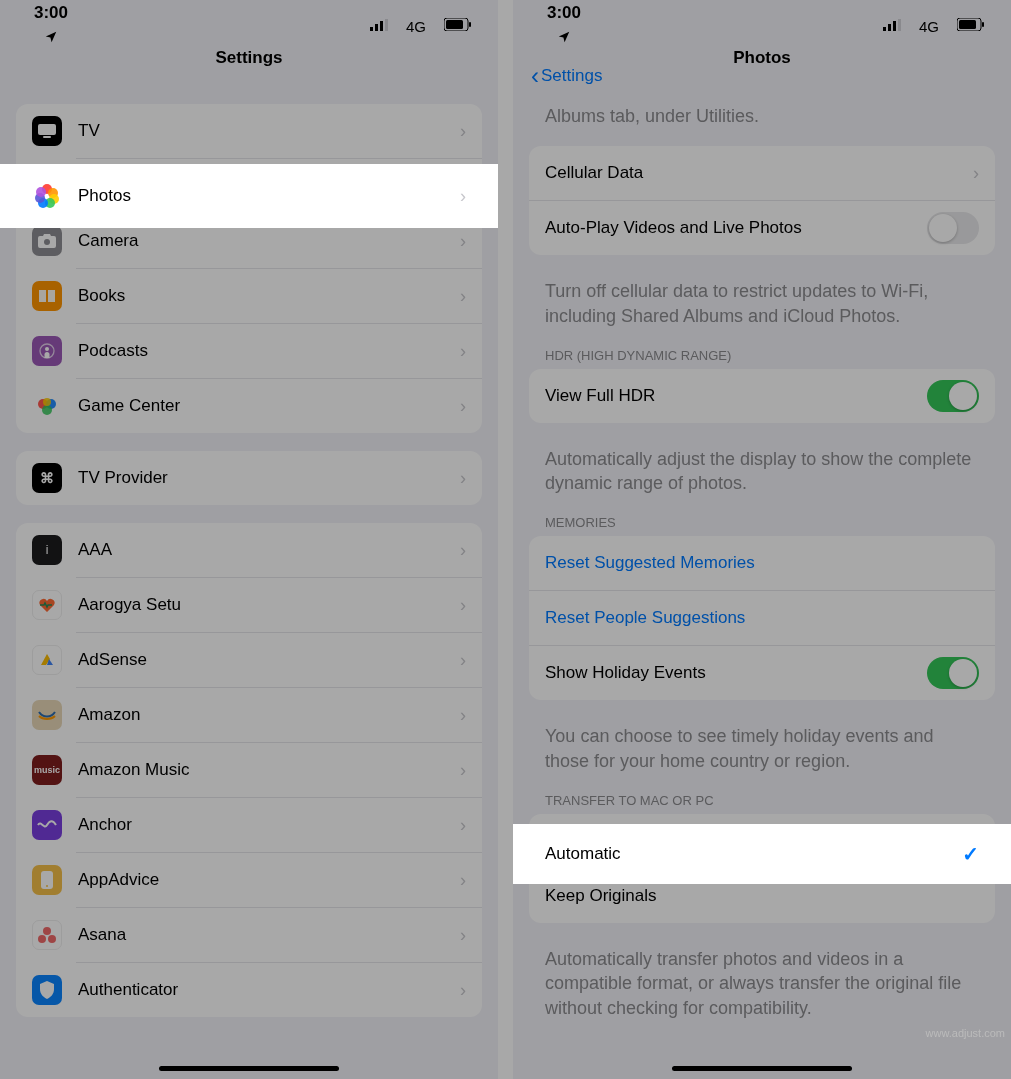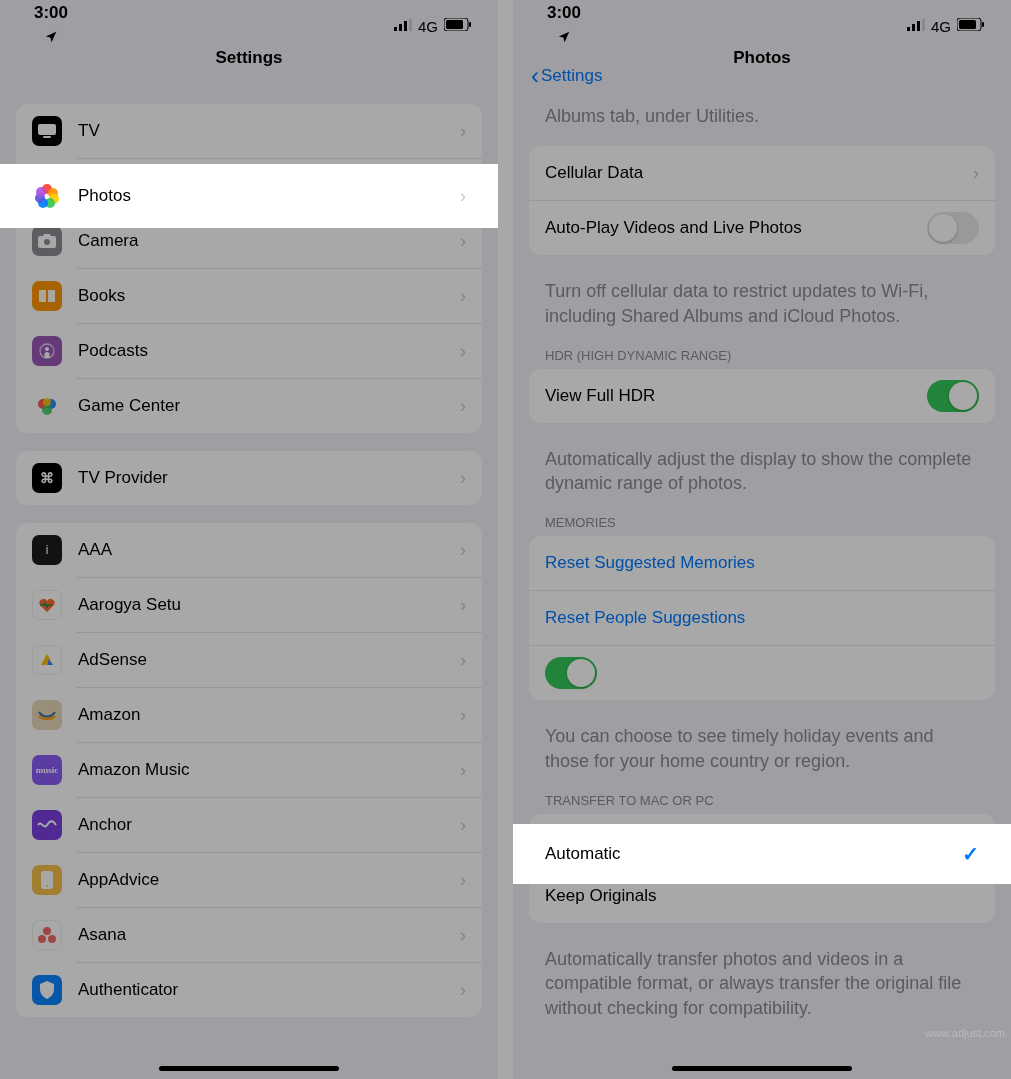--- a/index.html
+++ b/index.html
@@ -15,21 +15,21 @@
   .split { display:flex; width:1011px; height:1079px; }
   .phone {
     width:498px; height:1079px; background:#f2f2f7; position:relative; overflow:hidden;
   }
   .divider-col { width:15px; height:1079px; background:#fff; }
   .status-bar {
     display:flex; align-items:center; justify-content:space-between;
     padding:6px 26px 2px 34px; height:48px; font-size:17px; font-weight:600;
   }
   .status-left { display:flex; align-items:center; gap:6px;flex-direction:column; }
-  .status-right { display:flex; align-items:center; gap:6px; }
+  .status-right { display:flex; align-items:center; gap:18px; }
   .nav-bar {
     height:56px; display:flex; align-items:flex-start; justify-content:center; position:relative;
   }
   .nav-title { font-size:17px; font-weight:600; }
   .nav-back {
     position:absolute; left:18px; top:0; bottom:0; display:flex; align-items:center;
     color:#007aff; font-size:17px; gap:2px;
   }
   .section-group {
     margin:18px 16px 18px 16px; background:#fff; border-radius:12px; overflow:hidden;
@@ -92,21 +92,21 @@
   .ic-photos  { background:#fff; }
   .ic-camera  { background:#8e8e93; }
   .ic-books   { background:#ff9500; }
   .ic-podcast { background:#9b59b6; }
   .ic-gc      { background:#fff; }
   .ic-tvp     { background:#000; }
   .ic-aaa     { background:#1c1c1e; }
   .ic-aarogya { background:#fff; border:1px solid #eee; }
   .ic-adsense { background:#fff; border:1px solid #eee; }
   .ic-amazon  { background:#e8d8b8; }
-  .ic-amzmus  { background:#8b5cf6;font-family:Liberation Serif, serif; }
+  .ic-amzmus  { background:#7f1d1d; }
   .ic-anchor  { background:#7a3fe0; }
   .ic-appadv  { background:#f5c04a; }
   .ic-asana   { background:#fff; border:1px solid #eee; }
   .ic-auth    { background:#0a84ff; }
 
   .photos-flower {
     width:24px; height:24px; position:relative;
   }
   .photos-flower span{
     position:absolute; width:10px; height:10px; border-radius:50%; opacity:.9;
@@ -399,20 +399,21 @@
     <div class="section-group" style="margin-top:6px">
       <div class="row">
         <div class="row-label link">Reset Suggested Memories</div>
       </div>
       <div class="sep-full"></div>
       <div class="row">
         <div class="row-label link">Reset People Suggestions</div>
       </div>
       <div class="sep-full"></div>
       <div class="row">
+        <div class="row-label">Show Holiday Events</div>
         <div class="toggle on">
             <div class="knob"></div>
           </div>
       </div>
     </div>
     <div class="section-footer">You can choose to see timely holiday events and those for your home country or region.</div>
 
     <div class="section-header">TRANSFER TO MAC OR PC</div>
     <div class="section-group" style="margin-top:6px">
       <div class="row">

